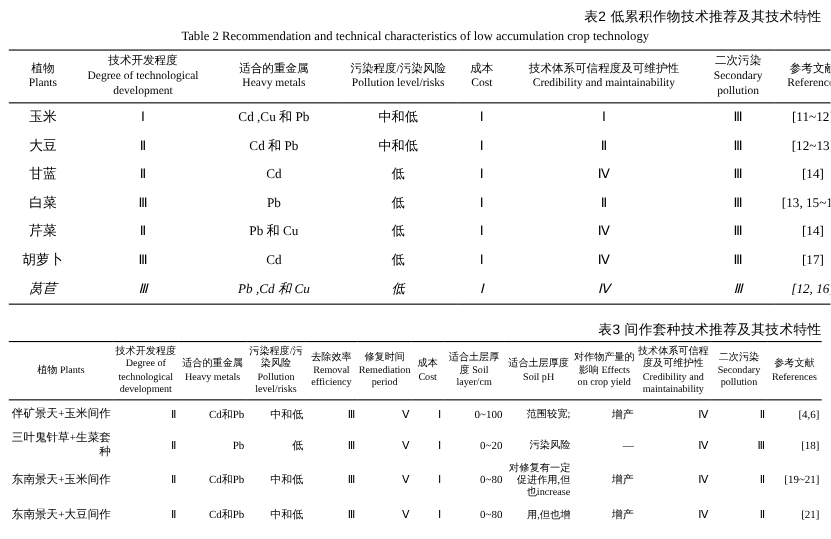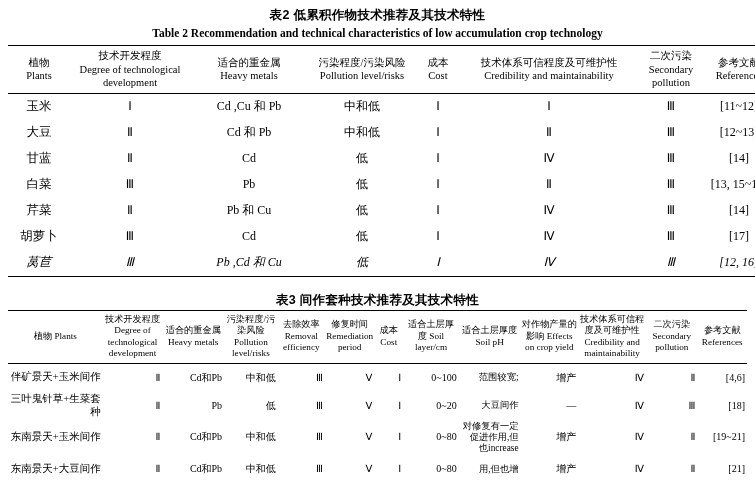--- a/index.html
+++ b/index.html
@@ -16,31 +16,31 @@
   }
   .page {
     width: 755px;
     height: 490px;
     position: relative;
     box-sizing: border-box;
     padding: 6px 8px 0 8px;
   }
   .tbl-block { width: 100%; }
   .cap {
-    text-align: center;
+    text-align: right;
     font-family: "Liberation Sans", sans-serif;
-    font-weight: bold;
+    font-weight: normal;
     font-size: 12.5px;
     line-height: 1.5;
     letter-spacing: 0.3px;
   }
   .cap-en {
     text-align: center;
     font-family: "Liberation Serif", serif;
-    font-weight: bold;
+    font-weight: normal;
     font-size: 11.5px;
     line-height: 1.5;
     margin-bottom: 3px;
   }
   table {
     border-collapse: collapse;
     width: 739px;
     margin: 0 auto;
     table-layout: fixed;
   }
@@ -295,21 +295,21 @@
         </tr>
         <tr class="row">
           <td class="plant">三叶鬼针草+生菜套种</td>
           <td>Ⅱ</td>
           <td>Pb</td>
           <td>低</td>
           <td>Ⅲ</td>
           <td>Ⅴ</td>
           <td>Ⅰ</td>
           <td class="nowrap">0~20</td>
-          <td class="note">大豆间作</td>
+          <td class="note">污染风险</td>
           <td>—</td>
           <td>Ⅳ</td>
           <td>Ⅲ</td>
           <td>[18]</td>
         </tr>
         <tr class="row">
           <td class="plant">东南景天+玉米间作</td>
           <td>Ⅱ</td>
           <td>Cd和Pb</td>
           <td>中和低</td>

